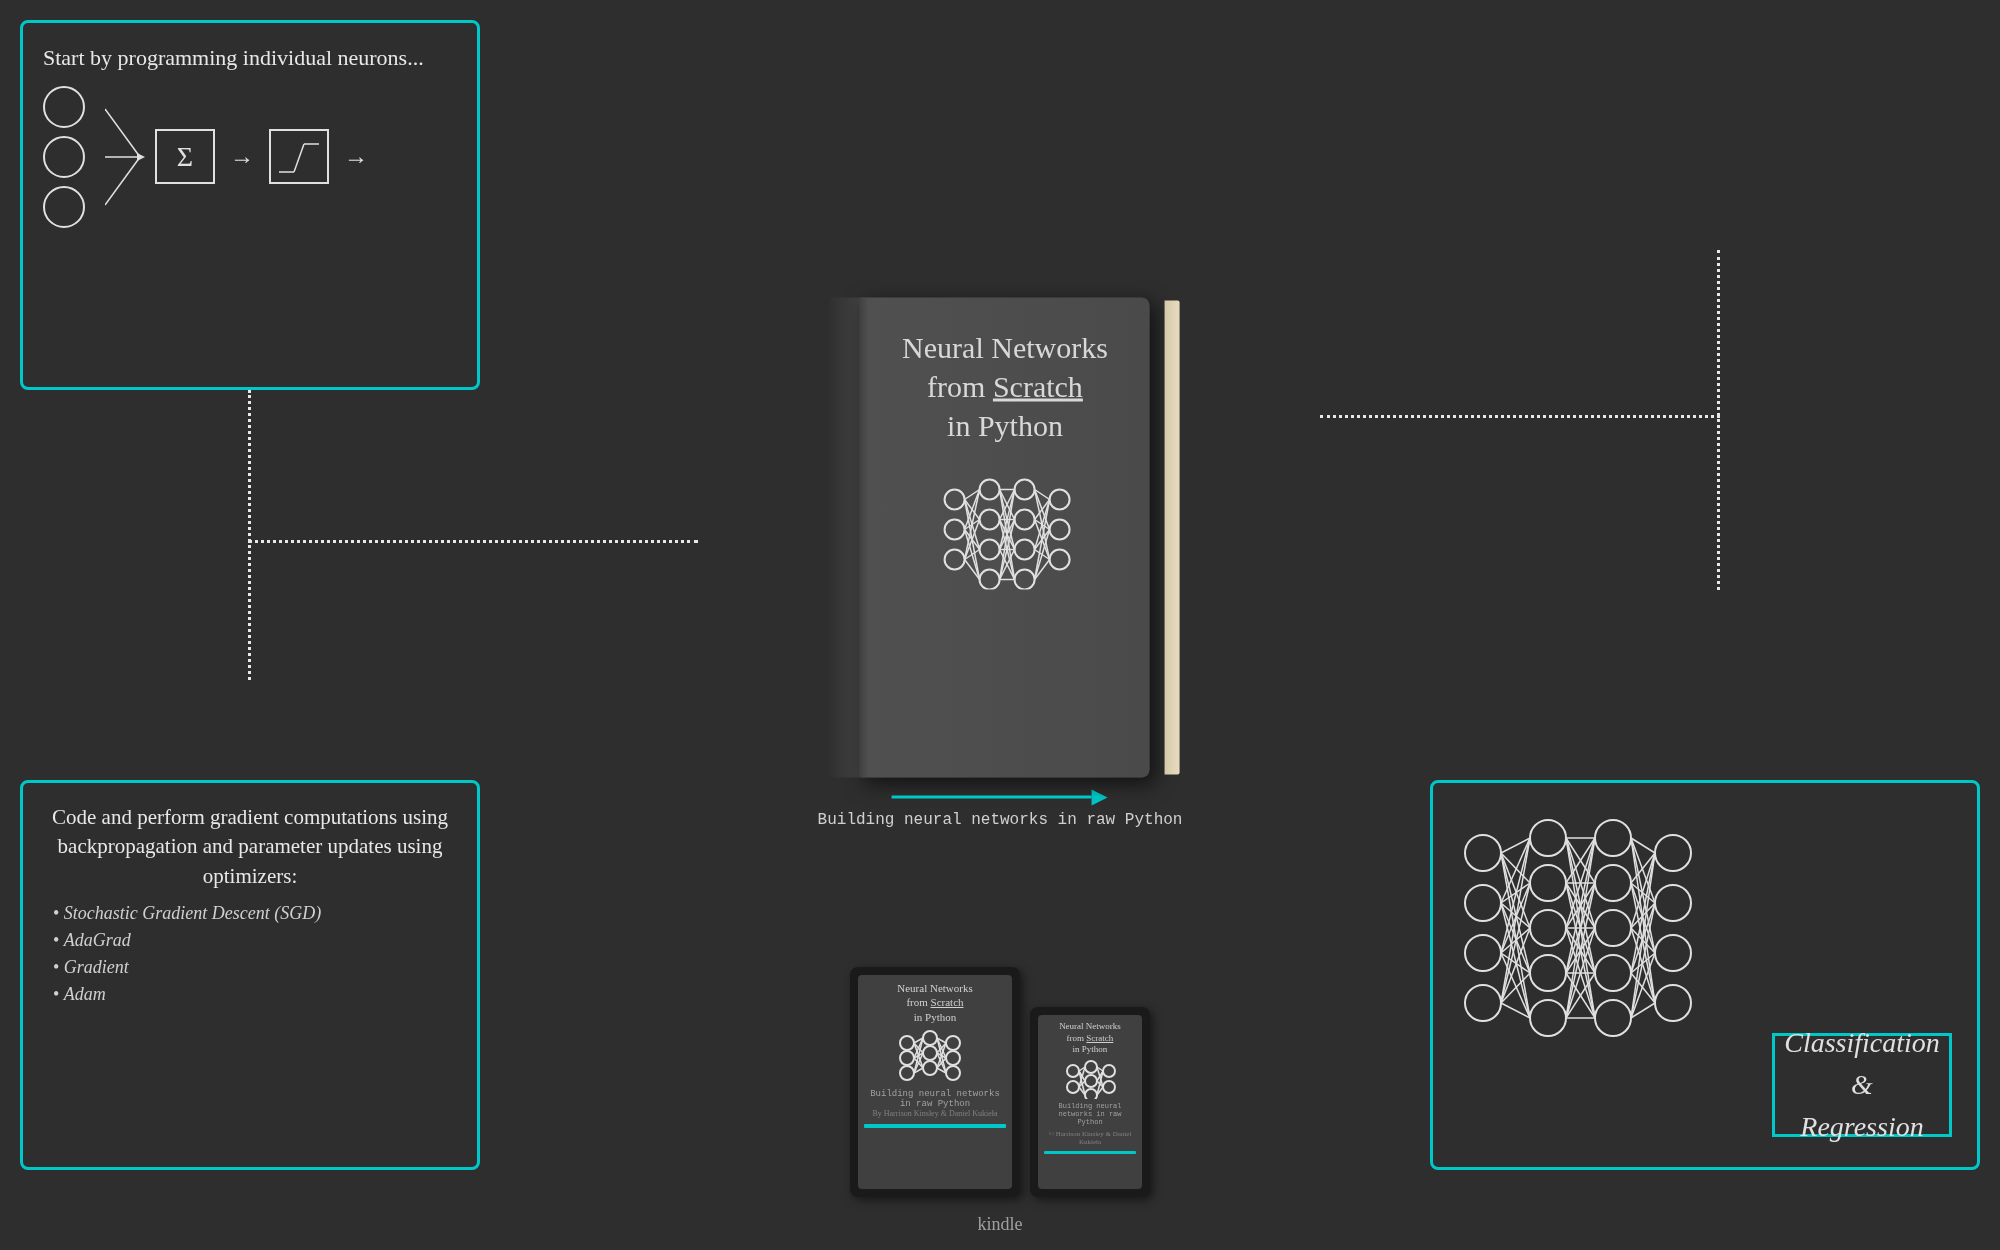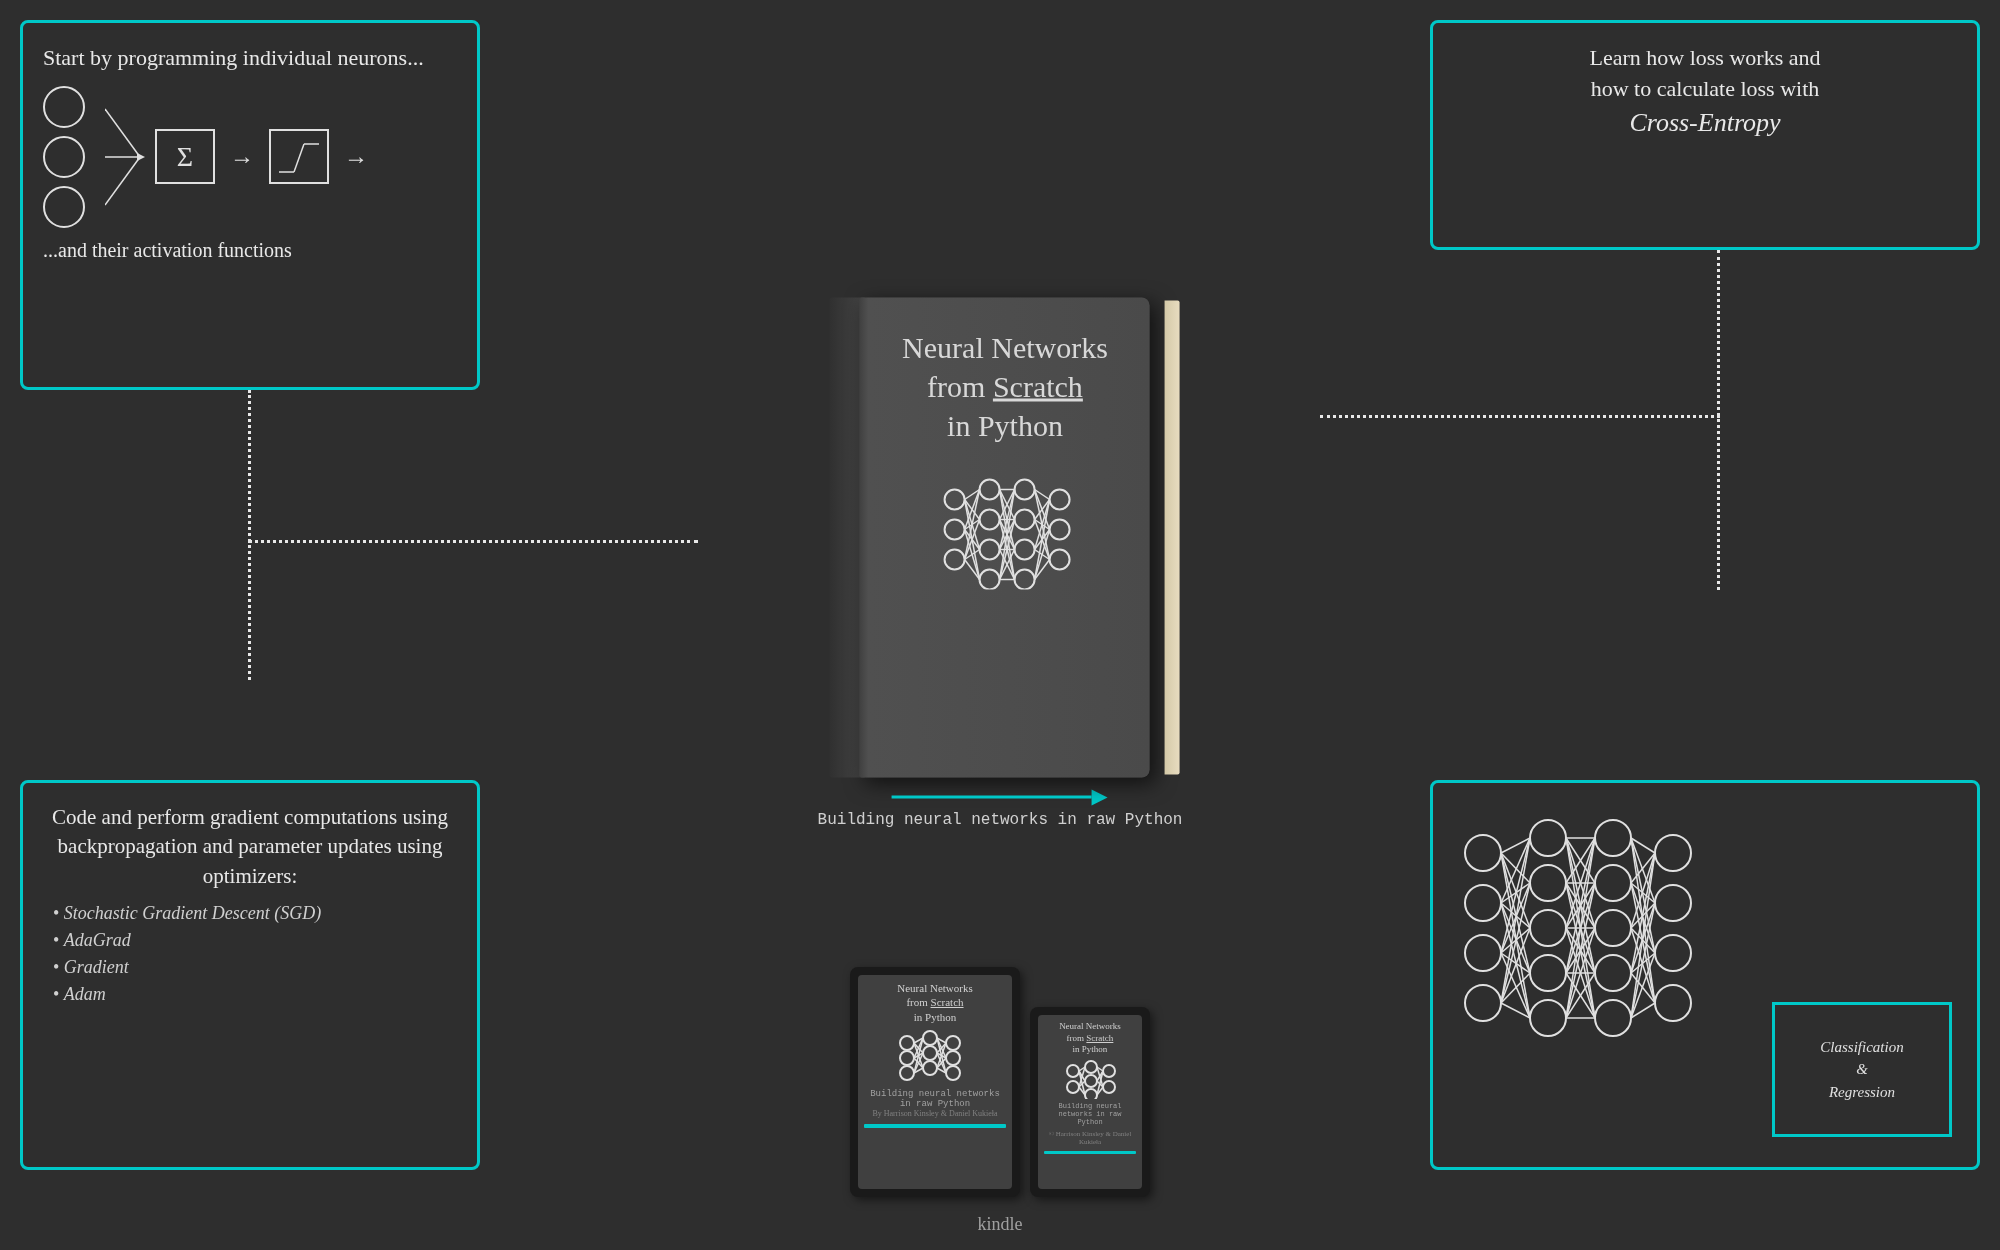--- a/index.html
+++ b/index.html
@@ -292,28 +292,28 @@
       text-align: left;
       font-family: 'Georgia', serif;
       margin-top: 9px;
     }
 
     .classification-box {
       position: absolute;
       bottom: 30px;
       right: 25px;
       width: 180px;
-      height: 135px;
+      height: 104px;
       border: 3px solid #00c8c8;
       display: flex;
       flex-direction: column;
       align-items: center;
       justify-content: center;
       font-style: italic;
-      font-size: 15px;
+      font-size: 28px;
       color: #e0e0e0;
       line-height: 1.5;
       text-align: center;
       font-family: 'Georgia', serif;
     }
 
     
     svg line {
       stroke: #e0e0e0;
       stroke-width: 1.5;
@@ -358,30 +358,22 @@
       <div class="activation-box">
         <svg width="50" height="45">
           <line x1="5" y1="38" x2="20" y2="38" stroke="#e0e0e0" stroke-width="2"></line>
           <line x1="20" y1="38" x2="30" y2="10" stroke="#e0e0e0" stroke-width="2"></line>
           <line x1="30" y1="10" x2="45" y2="10" stroke="#e0e0e0" stroke-width="2"></line>
         </svg>
       </div>
       <span class="arrow-right">→</span>
     </div>
 
-    <div class="box-title" style="font-size:20px; margin-top: 5px;">...and their activation functions</div>
   </div>
 
-  <div class="teal-box box-top-right">
-    <div class="box-title center">
-      <span>Learn how loss works and</span><br>
-      <span>how to calculate loss with</span><br>
-      <span class="cross-entropy-italic">Cross-Entropy</span>
-    </div>
-  </div>
 
   <div class="teal-box box-bottom-left">
     <div class="box-title center" style="font-size:21px;">Code and perform gradient computations using backpropagation and parameter updates using optimizers:</div>
     <ul class="bullet-list" style="margin-top: 9px;">
       <li>Stochastic Gradient Descent (SGD)</li>
       <li>AdaGrad</li>
       <li>Gradient</li>
       <li>Adam</li>
     </ul>
   </div>

